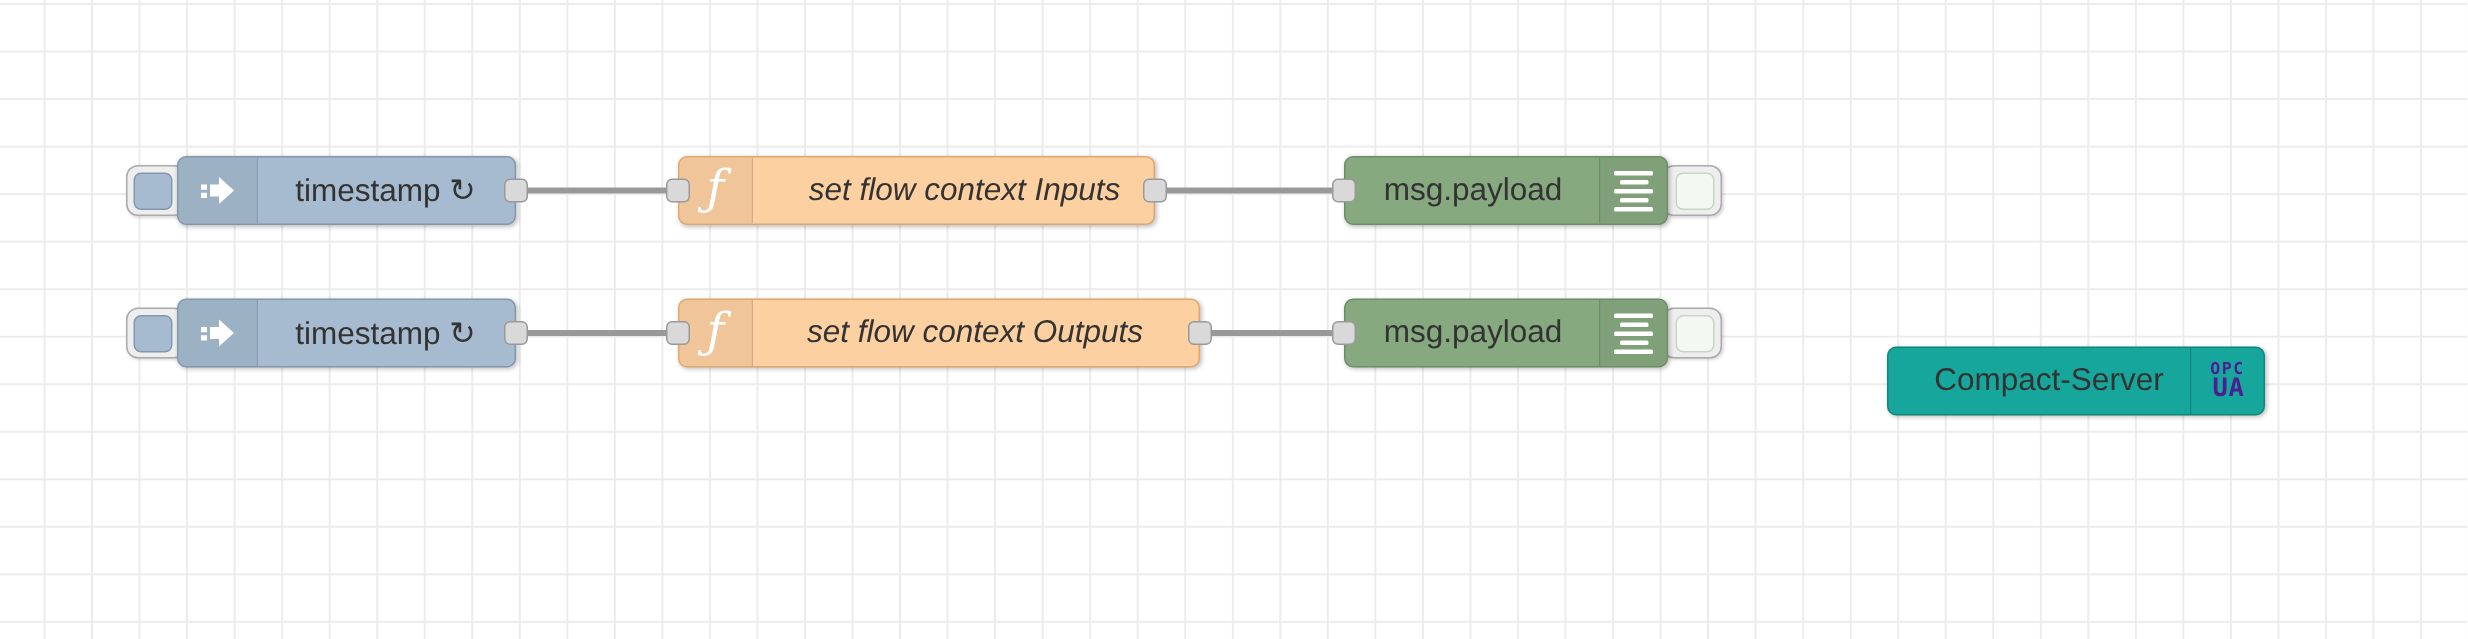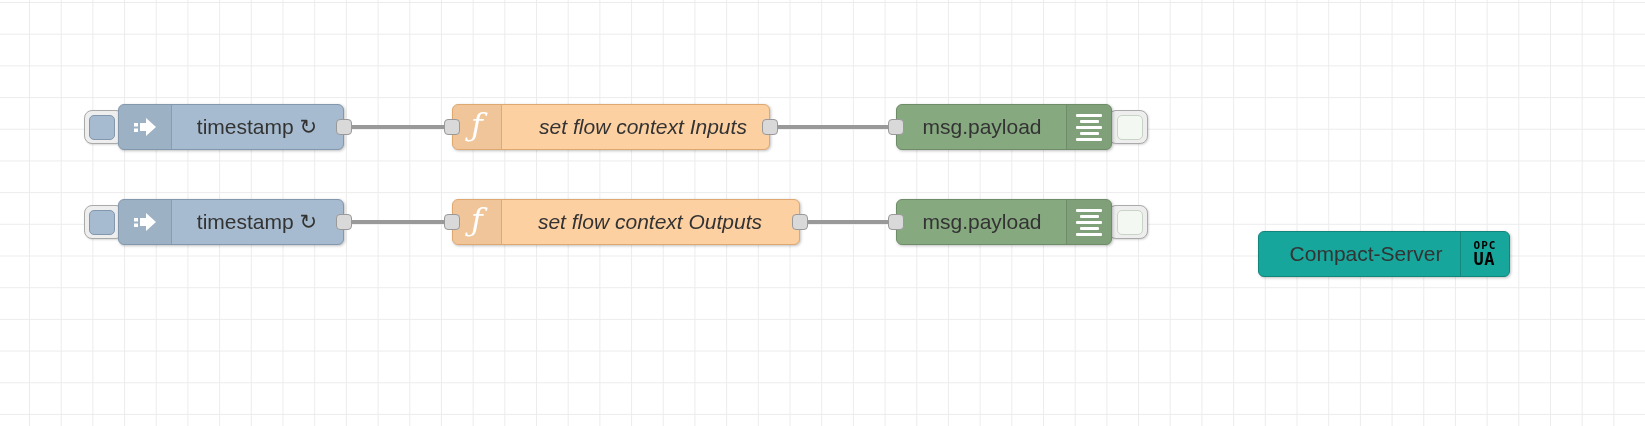--- a/index.html
+++ b/index.html
@@ -136,22 +136,22 @@
     border: 1px solid #c9d5c4;
     border-radius: 5px;
   }
 
   
   .node.opcua { background: #17a69b; border: 1px solid #11857c; }
   .node.opcua .icon-region { background: transparent; border-left: 1px solid rgba(0,0,0,0.18); }
   .opc-badge {
     display: flex;
     flex-direction: column;
-    align-items: flex-start;
-    color: #000000;
+    align-items: flex-end;
+    color: #4c1d95;
     font-family: "DejaVu Sans Mono", monospace;
     font-weight: bold;
     line-height: 1;
   }
   .opc-badge .opc-top    { font-size: 11px; letter-spacing: 1px; }
   .opc-badge .opc-bottom { font-size: 17px; letter-spacing: 0.5px; }
 </style>
 </head>
 <body>
 

